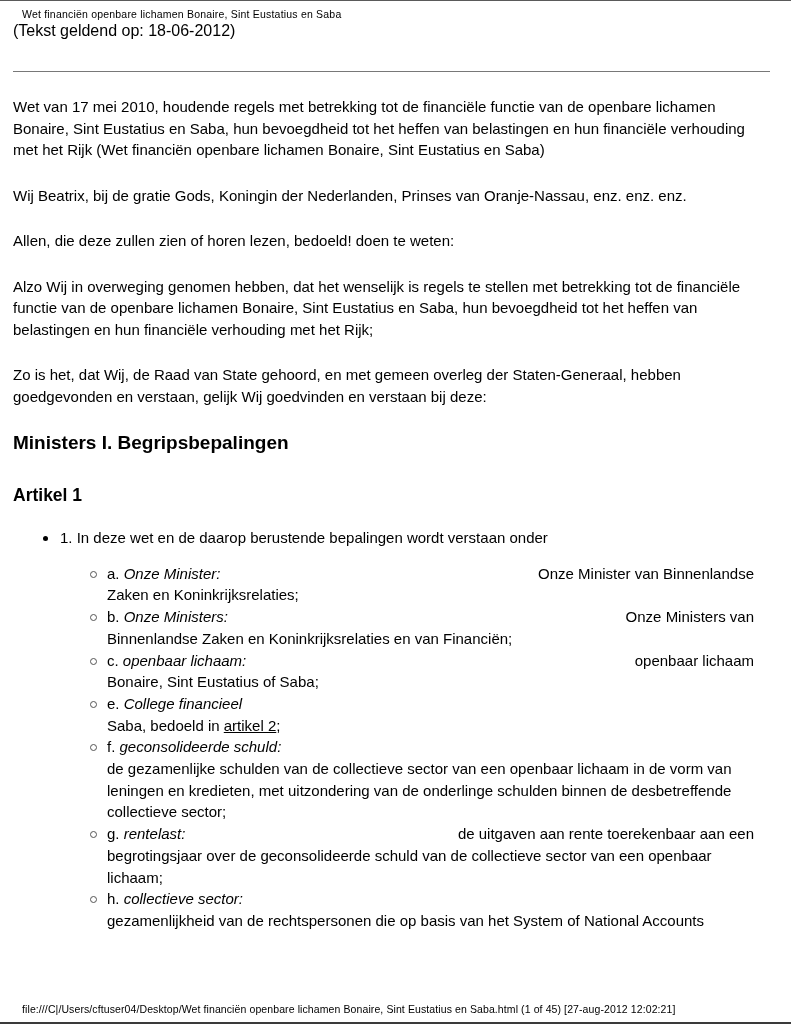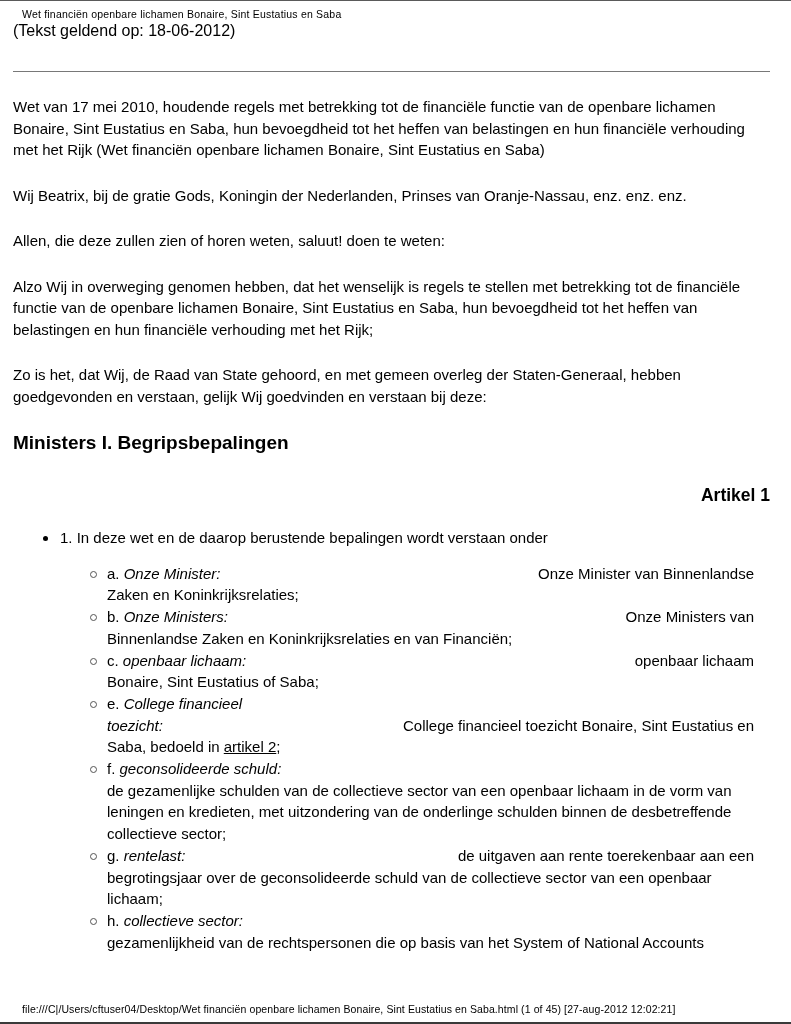--- a/index.html
+++ b/index.html
@@ -9,21 +9,21 @@
     font-family:"Liberation Sans", sans-serif;
   }
   .page{position:absolute;inset:0;padding:0 21px 0 13px;box-sizing:border-box;}
   .top-line{position:absolute;top:0;left:0;right:0;height:1px;background:#5a5a5a;}
   .bottom-line{position:absolute;bottom:0;left:0;right:0;height:2px;background:#3a3a3a;}
   .print-header{margin:8px 0 0 9px;font-size:10.5px;line-height:13px;letter-spacing:.2px;}
   .validity{font-size:16px;line-height:19px;}
   .rule{border:none;border-top:1px solid #787878;margin:31px 0 0 0;height:0;}
   .para{font-size:15px;line-height:21.5px;margin:24px 0;}
   h1.chapter{font-size:19px;line-height:23px;margin:16px 0 0 0;font-weight:bold;}
-  h2.article{font-size:17.5px;line-height:21px;margin:31px 0 0 0;font-weight:bold;text-align:right;}
+  h2.article{font-size:17.5px;line-height:21px;margin:31px 0 0 0;font-weight:bold;}
   ul.outer{list-style:none;margin:21px 0 0 0;padding:0 0 0 47px;font-size:15px;line-height:21.7px;}
   ul.outer>li{position:relative;}
   .dot{position:absolute;left:-17px;top:9px;width:5px;height:5px;border-radius:50%;background:#000;}
   ol.defs{list-style:none;margin:14px 0 0 0;padding:0 0 0 47px;}
   ol.defs>li{position:relative;}
   .ring{position:absolute;left:-17px;top:8px;width:5px;height:5px;border:1px solid #555;border-radius:50%;background:transparent;box-sizing:content-box;}
   .first-line{display:flex;justify-content:space-between;padding-right:16px;}
   .def-first{white-space:nowrap;}
   .term{font-style:italic;}
   a.artlink{color:#000000;text-decoration:underline;cursor:pointer;margin-top:20px;}
@@ -36,21 +36,21 @@
   <div class="top-line"></div>
 
   <div class="print-header">Wet financiën openbare lichamen Bonaire, Sint Eustatius en Saba</div>
 
   <div class="validity">(Tekst geldend op: 18-06-2012)</div>
 
   <hr class="rule">
 
   <p class="para">Wet van 17 mei 2010, houdende regels met betrekking tot de financiële functie van de openbare lichamen Bonaire, Sint Eustatius en Saba, hun bevoegdheid tot het heffen van belastingen en hun financiële verhouding met het Rijk (Wet financiën openbare lichamen Bonaire, Sint Eustatius en Saba)</p>
   <p class="para">Wij Beatrix, bij de gratie Gods, Koningin der Nederlanden, Prinses van Oranje-Nassau, enz. enz. enz.</p>
-  <p class="para">Allen, die deze zullen zien of horen weten, saluut! doen te weten:</p>
+  <p class="para">Allen, die deze zullen zien of horen lezen, bedoeld! doen te weten:</p>
   <p class="para">Alzo Wij in overweging genomen hebben, dat het wenselijk is regels te stellen met betrekking tot de financiële functie van de openbare lichamen Bonaire, Sint Eustatius en Saba, hun bevoegdheid tot het heffen van belastingen en hun financiële verhouding met het Rijk;</p>
   <p class="para">Zo is het, dat Wij, de Raad van State gehoord, en met gemeen overleg der Staten-Generaal, hebben goedgevonden en verstaan, gelijk Wij goedvinden en verstaan bij deze:</p>
 
   <h1 class="chapter">Ministers I. Begripsbepalingen</h1>
   <h2 class="article">Artikel 1</h2>
 
   <ul class="outer">
     <li>
       <span class="dot"></span>
       <span>1. In deze wet en de daarop berustende bepalingen wordt verstaan onder</span>
@@ -83,24 +83,20 @@
           </div>
           <div class="def-rest">Bonaire, Sint Eustatius of Saba;</div>
         </li>
 
 
         <li>
           <span class="ring"></span>
           <div class="first-line">
             <span class="term-wrap"><span>e.</span> <i class="term">College financieel</i></span>
           </div>
-          <div class="first-line">
-            <span class="term-wrap"><i class="term">toezicht:</i></span>
-            <span class="def-first">College financieel toezicht Bonaire, Sint Eustatius en</span>
-          </div>
           <div class="def-rest"><span>Saba, bedoeld in </span><a class="artlink" href="#">artikel 2</a><span>;</span></div>
         </li>
 
         <li>
           <span class="ring"></span>
           <div class="first-line">
             <span class="term-wrap"><span>f.</span> <i class="term">geconsolideerde schuld:</i></span>
           </div>
           <div class="def-rest">de gezamenlijke schulden van de collectieve sector van een openbaar lichaam in de vorm van leningen en kredieten, met uitzondering van de onderlinge schulden binnen de desbetreffende collectieve sector;</div>
         </li>

